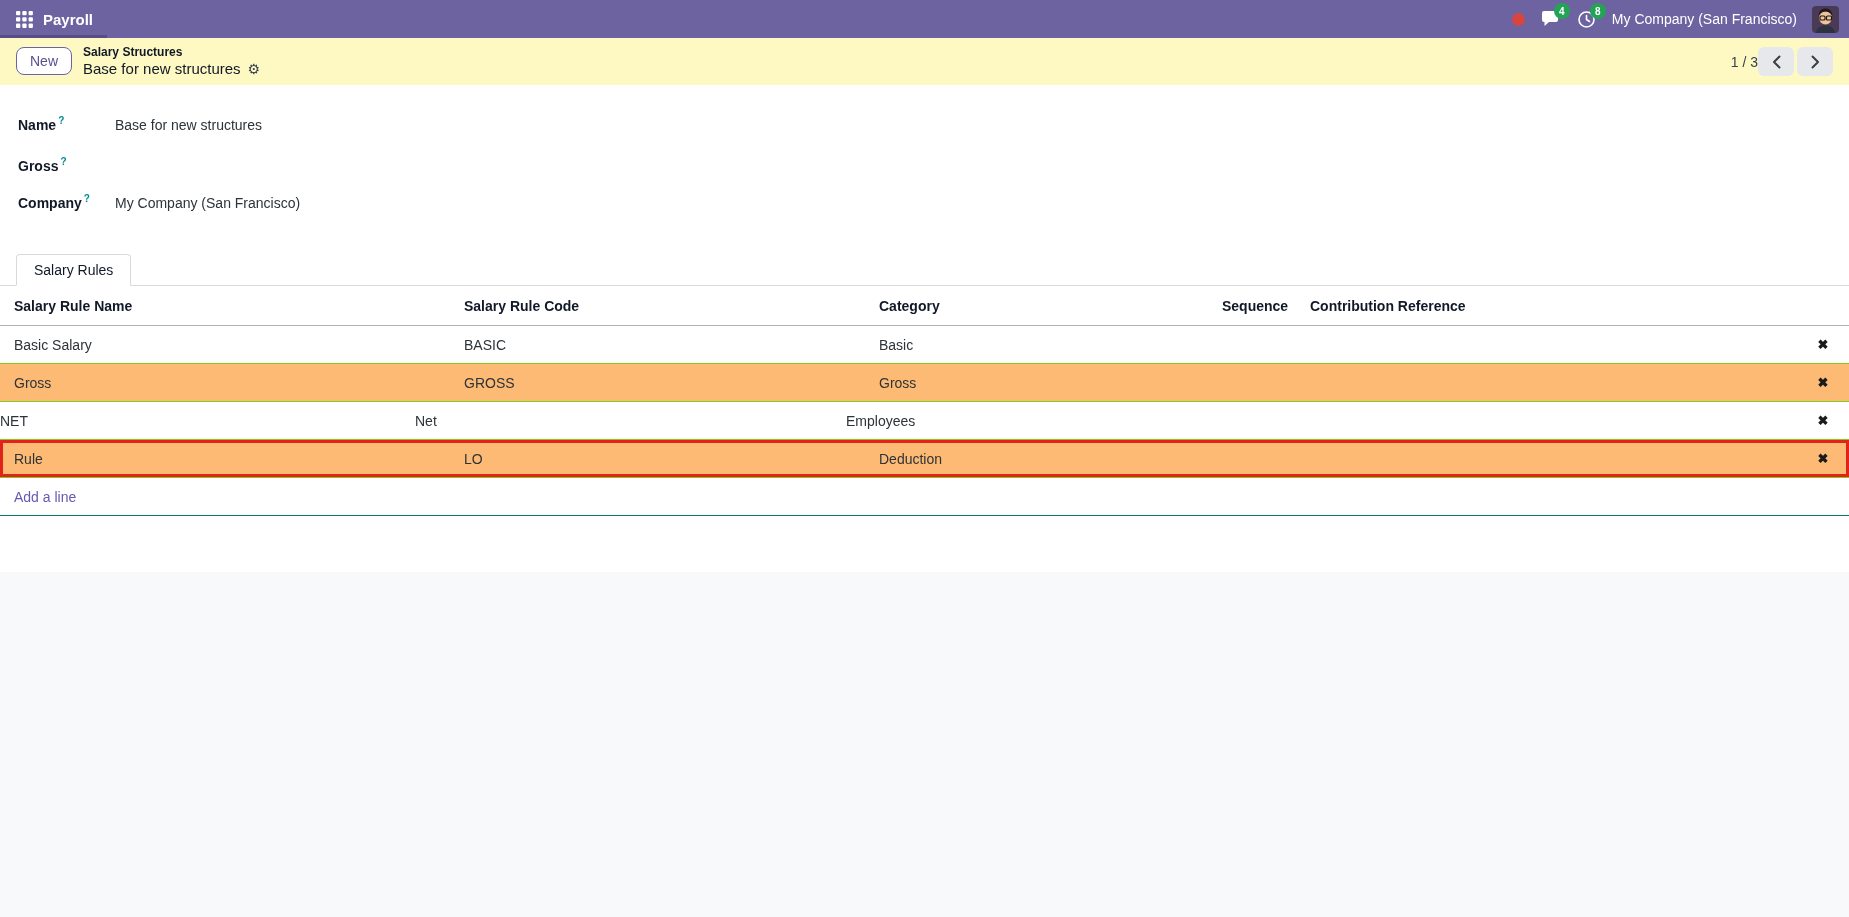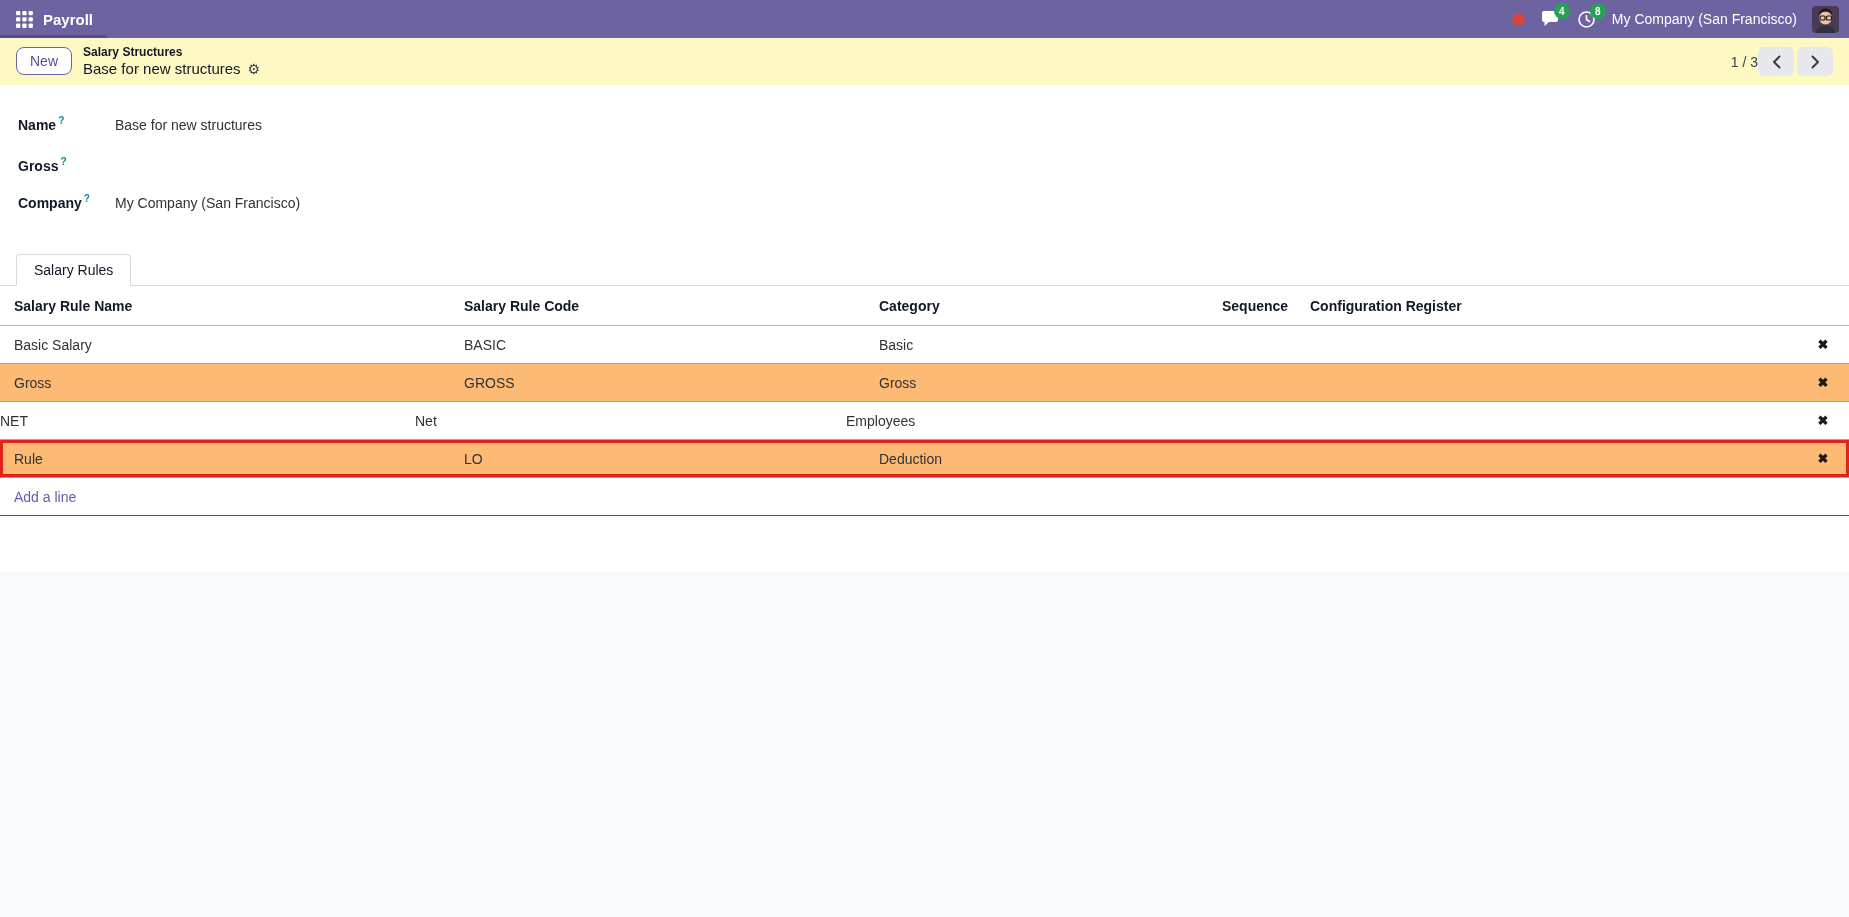--- a/index.html
+++ b/index.html
@@ -198,21 +198,21 @@
     <div class="tabs">
       <span class="tab">Salary Rules</span>
     </div>
 
     <div class="list">
       <div class="lrow header">
         <span class="c name">Salary Rule Name</span>
         <span class="c code">Salary Rule Code</span>
         <span class="c cat">Category</span>
         <span class="c seq">Sequence</span>
-        <span class="c reg">Configuration Register</span>
+        <span class="c reg">Contribution Reference</span>
         <span class="c del"></span>
       </div>
 
       <div class="lrow">
         <span class="c name cell">Basic Salary</span>
         <span class="c code cell">BASIC</span>
         <span class="c cat cell">Basic</span>
         <span class="c seq cell"></span>
         <span class="c reg cell"></span>
         <span class="c del">✖</span>

